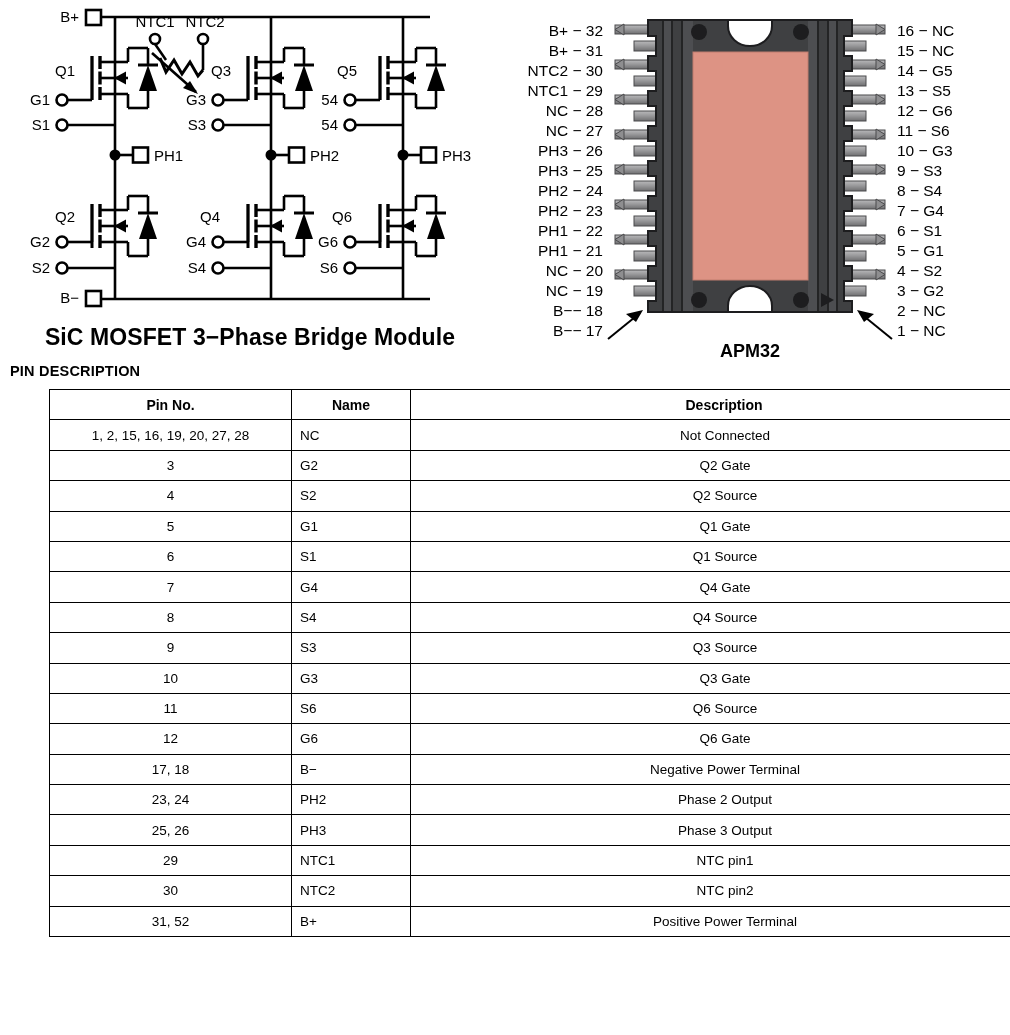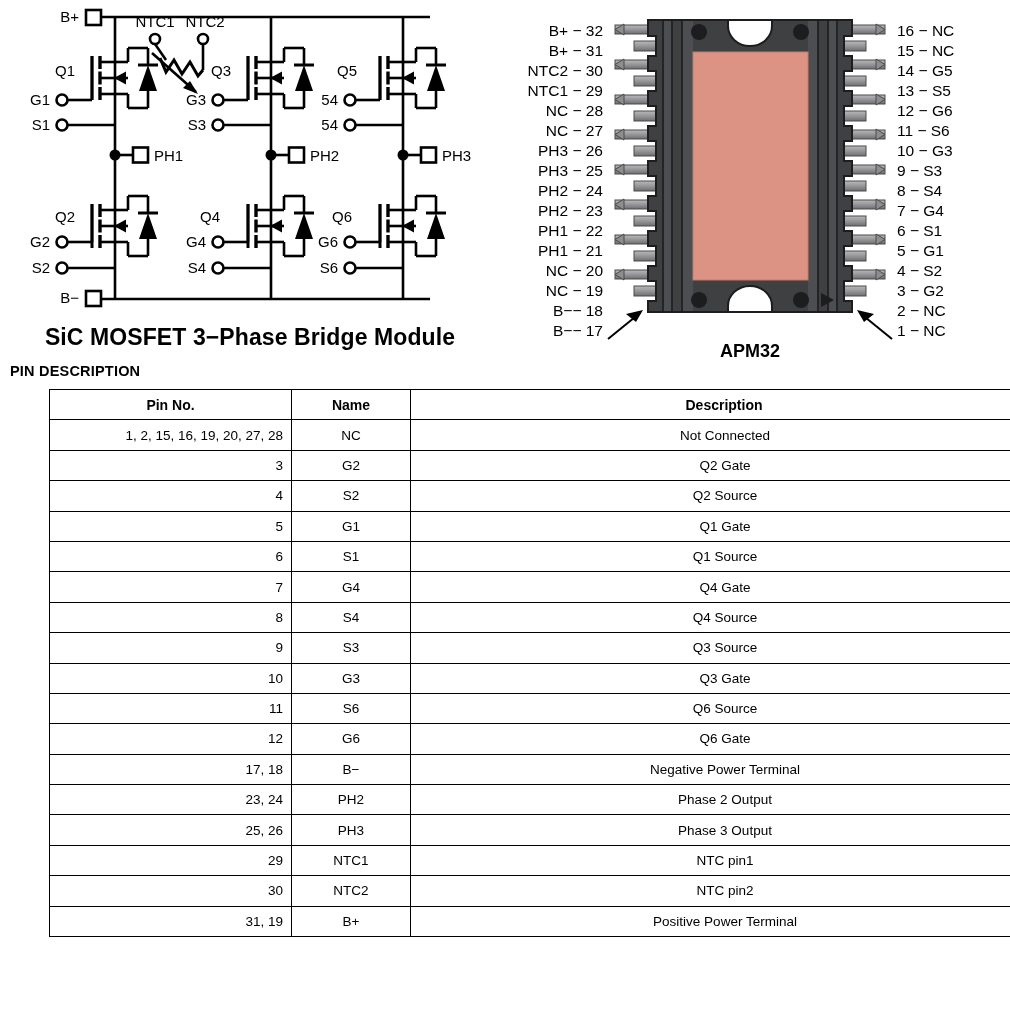--- a/index.html
+++ b/index.html
@@ -36,22 +36,22 @@
     border-collapse:collapse;table-layout:fixed;margin-left:39px;
   }
   #pin-table th,#pin-table td{
     border:1.6px solid #000;
     height:30.4px;
     font-size:13.5px;
     padding:0 8px;
     box-sizing:border-box;
   }
   #pin-table th{font-weight:bold;text-align:center;font-size:14px;}
-  #pin-table td.c-pin{text-align:right;}
-  #pin-table td.c-name{text-align:center;}
+  #pin-table td.c-pin{text-align:center;}
+  #pin-table td.c-name{text-align:left;}
   #pin-table td.c-desc{text-align:center;padding-left:10px;}
   #pin-table col.w-pin{width:242px;}
   #pin-table col.w-name{width:119px;}
   #pin-table col.w-desc{width:627px;}
 </style>
 </head>
 <body>
 
 <div id="top-area">
 
@@ -474,18 +474,18 @@
         <td class="c-pin">29</td>
         <td class="c-name">NTC1</td>
         <td class="c-desc">NTC pin1</td>
       </tr>
       <tr>
         <td class="c-pin">30</td>
         <td class="c-name">NTC2</td>
         <td class="c-desc">NTC pin2</td>
       </tr>
       <tr>
-        <td class="c-pin">31, 19</td>
+        <td class="c-pin">31, 52</td>
         <td class="c-name">B+</td>
         <td class="c-desc">Positive Power Terminal</td>
       </tr>
     </tbody>
 </table>
 
 </body></html>

